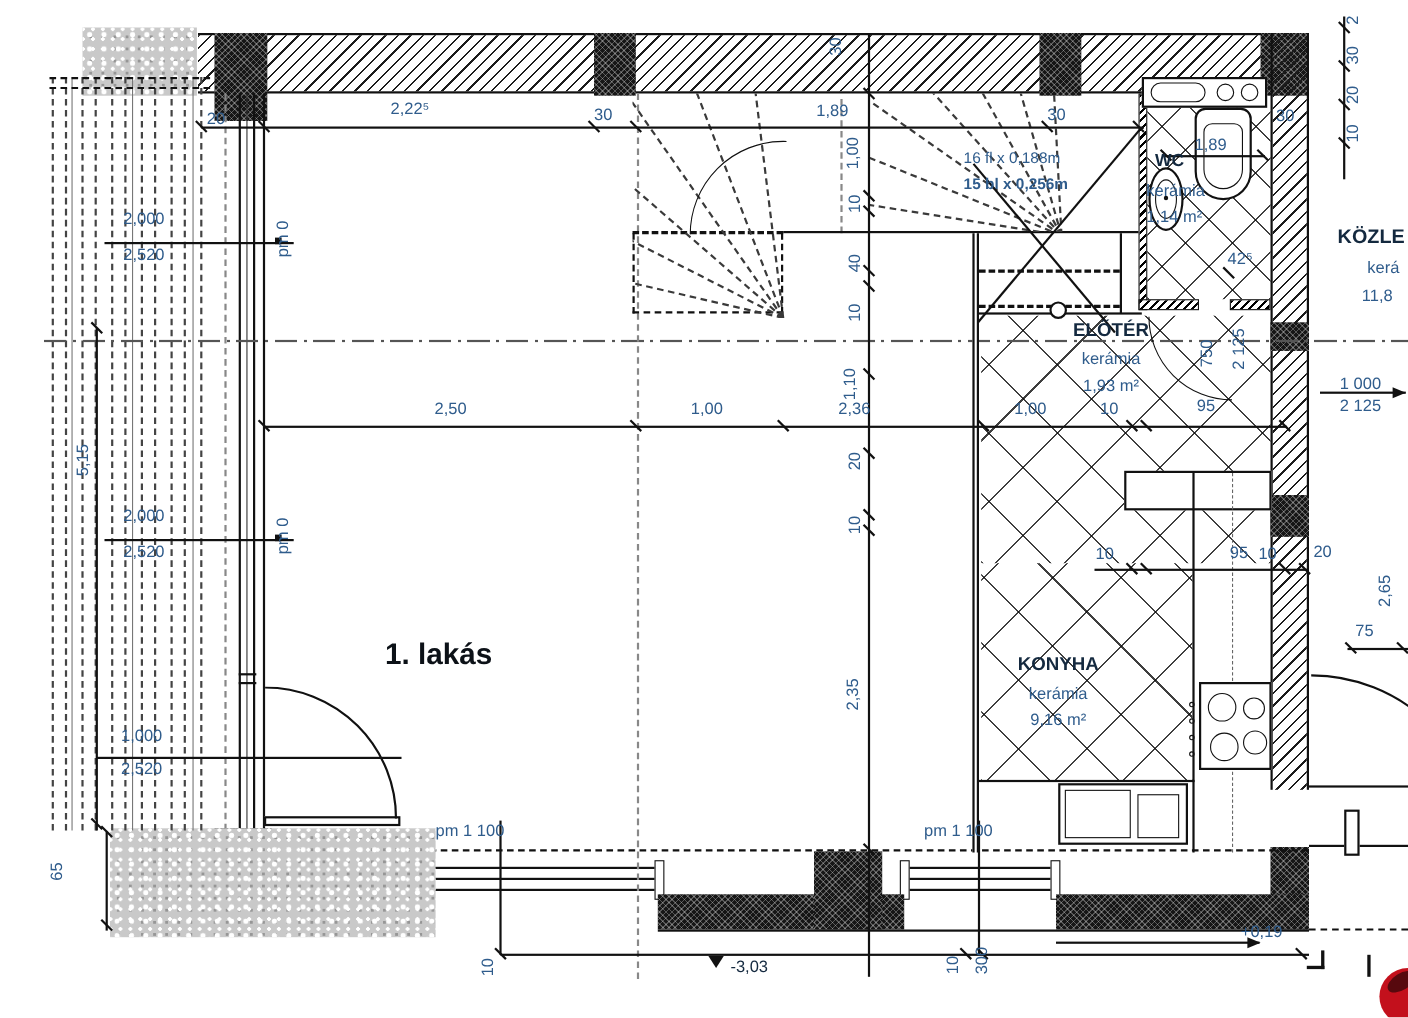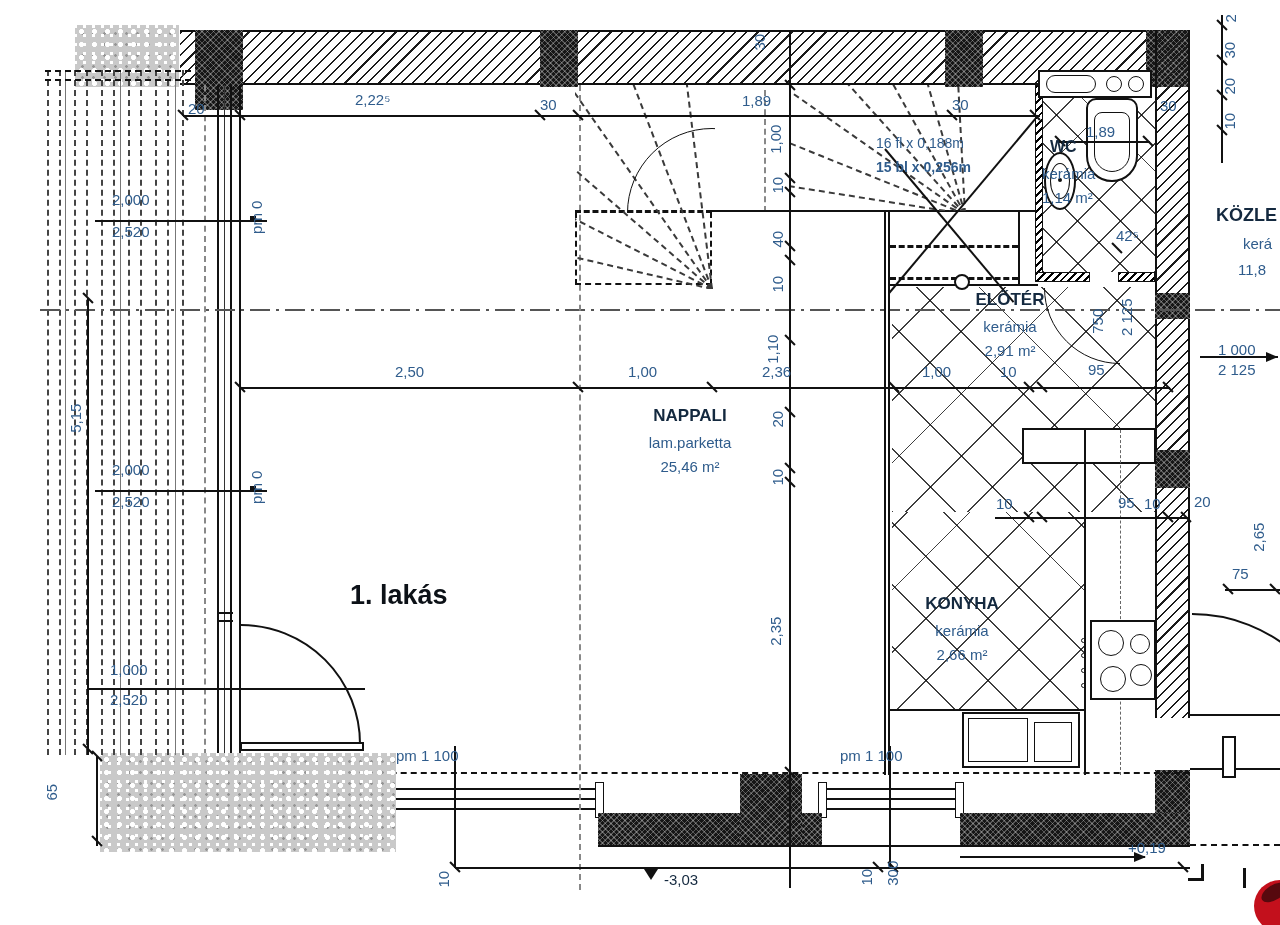--- a/index.html
+++ b/index.html
@@ -340,34 +340,29 @@
   <span class="lbl rot" style="left:241px;top:209px;">pm 0</span>
   <span class="lbl rot" style="left:241px;top:479px;">pm 0</span>
   <span class="lbl" style="left:396px;top:748px;">pm 1 100</span>
   <span class="lbl" style="left:840px;top:748px;">pm 1 100</span>
   <span class="lbl dark" style="left:664px;top:872px;">-3,03</span>
   <span class="lbl" style="left:1128px;top:840px;">+0,19</span>
 
   <span class="lbl note" style="left:876px;top:136px;text-align:right;">16 fl x 0,188m</span>
   <span class="lbl note" style="left:876px;top:160px;font-weight:bold;">15 bl x 0,256m</span>
 
-  <div class="roombox" style="left:615px;top:406px;width:150px;">
-    <span class="rname">NAPPALI</span>
-    <span class="rline">lam.parketta</span>
-    <span class="rline">25,46 m²</span>
-  </div>
   <div class="roombox" style="left:950px;top:290px;width:120px;">
     <span class="rname">ELŐTÉR</span>
     <span class="rline">kerámia</span>
-    <span class="rline">2,91 m²</span>
+    <span class="rline">1,93 m²</span>
   </div>
   <div class="roombox" style="left:902px;top:594px;width:120px;">
     <span class="rname">KONYHA</span>
     <span class="rline">kerámia</span>
-    <span class="rline">2,66 m²</span>
+    <span class="rline">9,16 m²</span>
   </div>
   <span class="lbl bold dark" style="left:1050px;top:138px;font-size:16px;">WC</span>
   <span class="lbl" style="left:1042px;top:166px;">kerámia</span>
   <span class="lbl" style="left:1042px;top:190px;">1,14 m²</span>
   <span class="lbl bold dark" style="left:1216px;top:206px;font-size:18px;">KÖZLE</span>
   <span class="lbl" style="left:1243px;top:236px;">kerá</span>
   <span class="lbl" style="left:1238px;top:262px;">11,8</span>
 
   <span class="title" style="left:350px;top:580px;">1. lakás</span>
 

